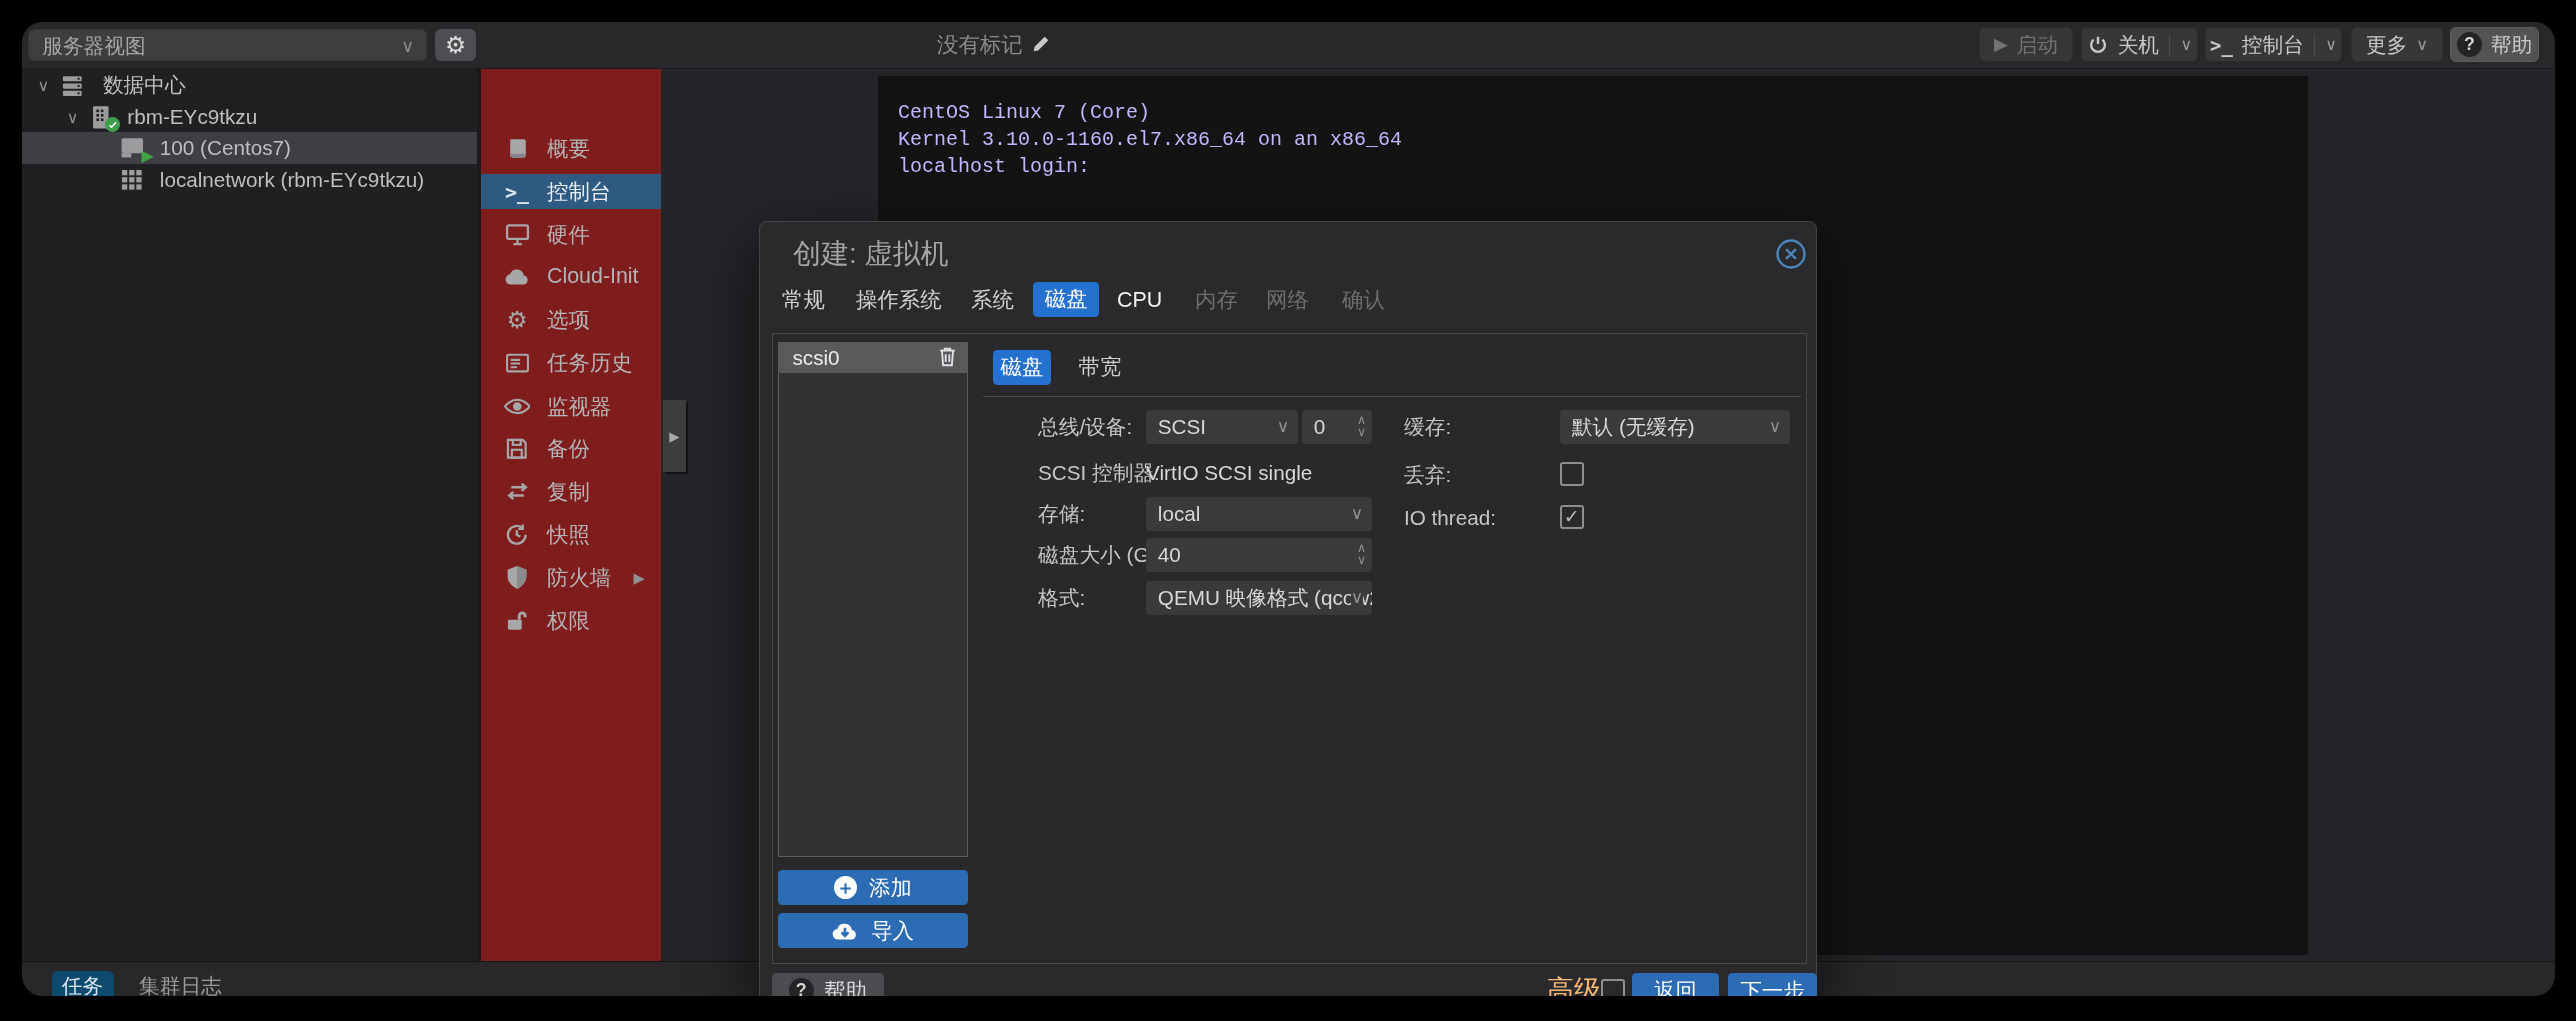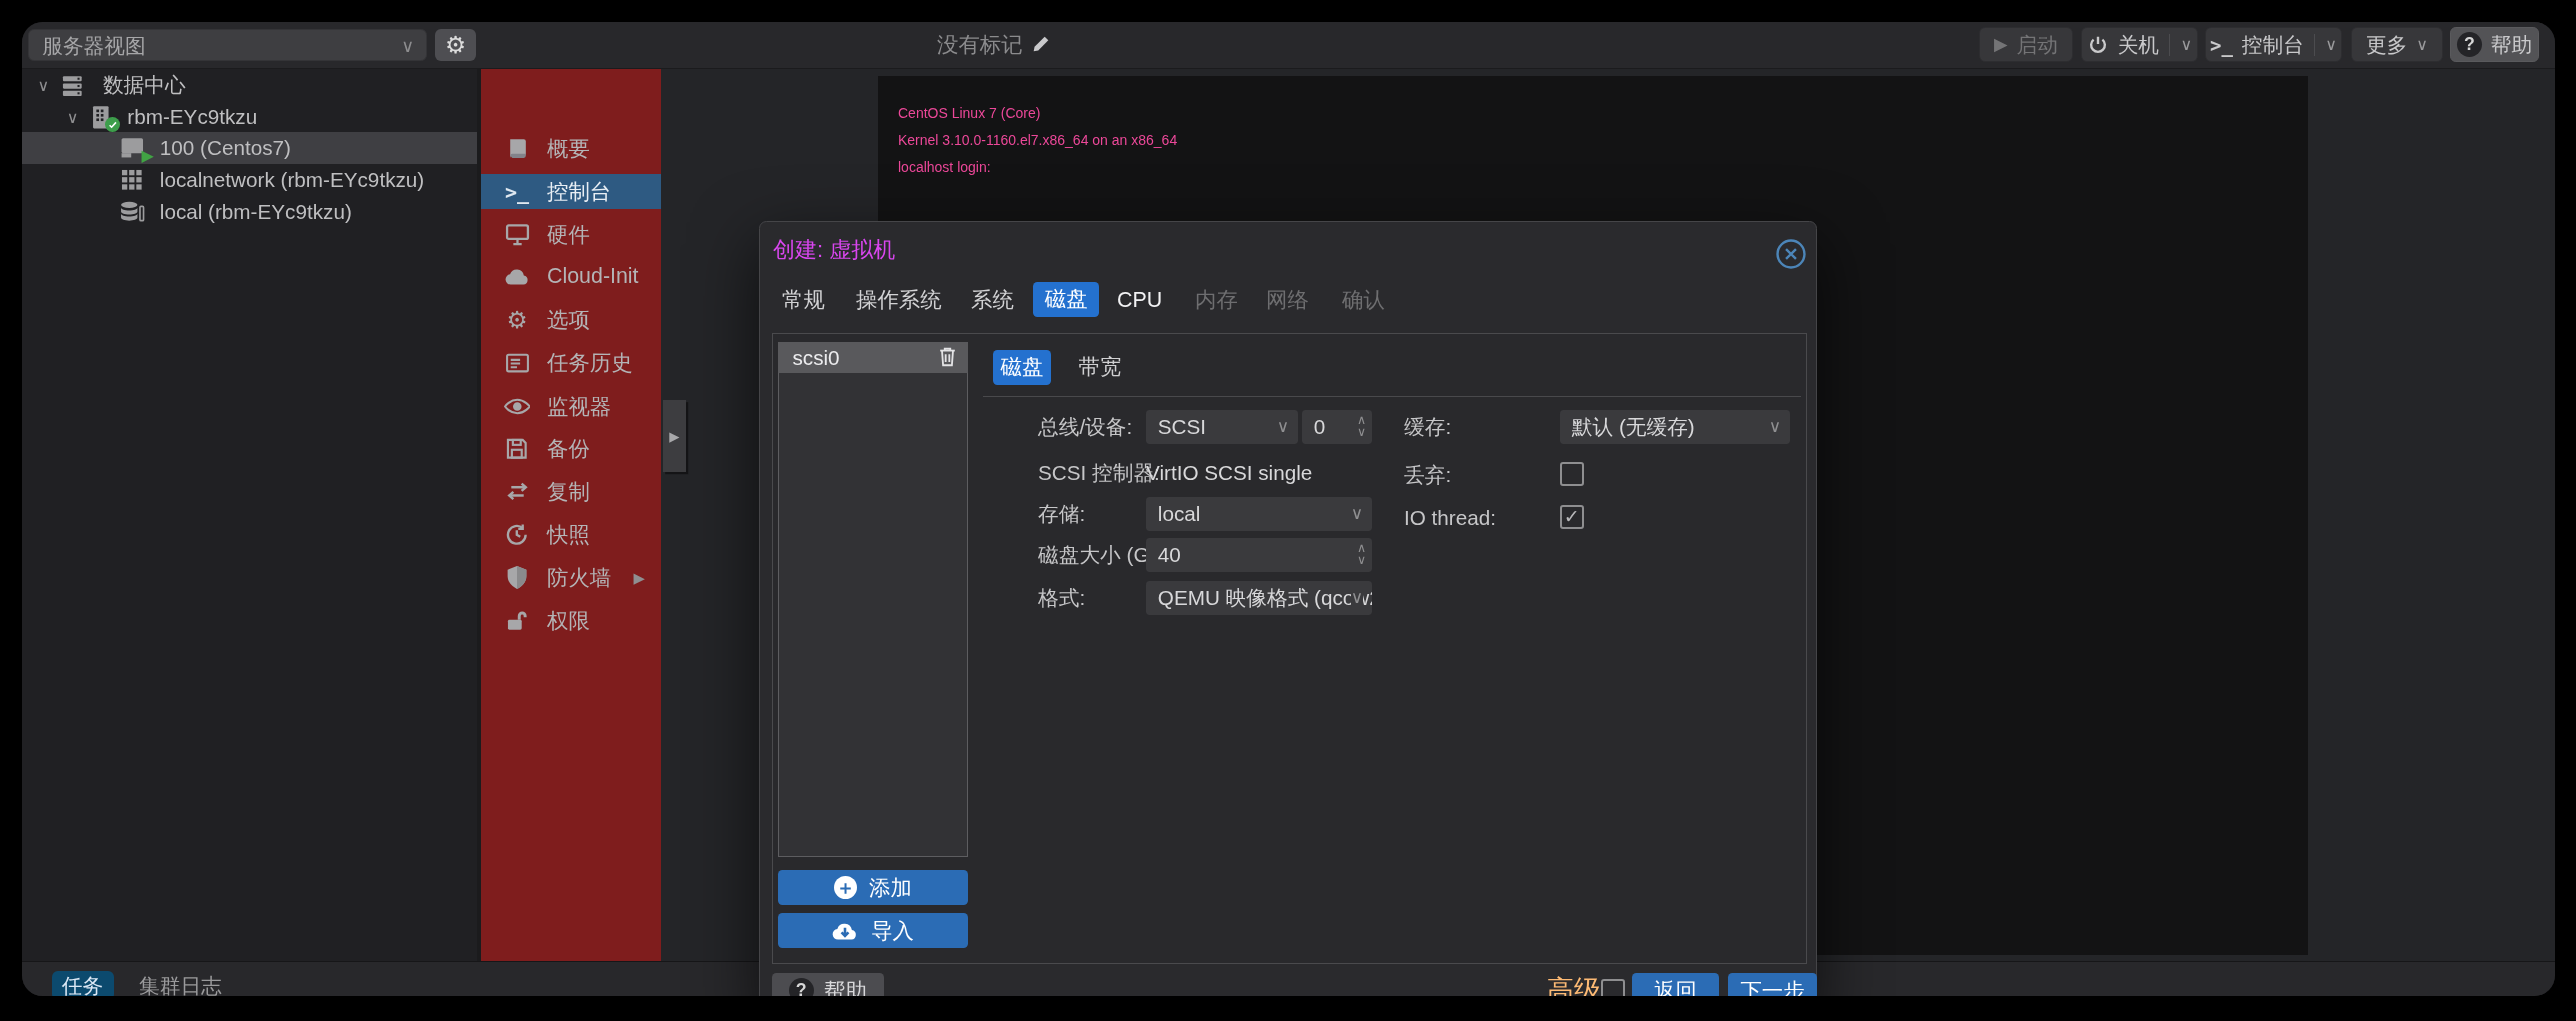--- a/index.html
+++ b/index.html
@@ -38,32 +38,32 @@
   .mitem{position:absolute;left:0;width:180px;height:35px;display:flex;align-items:center;gap:16px;
     padding-left:22px;box-sizing:border-box;color:#b4b4b6;font-size:21.4px;white-space:nowrap;}
   .mitem .mico{flex:0 0 28px;text-align:center;color:#a7a7a9;display:flex;justify-content:center;}
   .mitem.selected{background:#2e5a82;color:#e8eef4;}
   .mitem.selected .mico{color:#dfe8f0;}
   .submenu-arrow{position:absolute;right:16px;color:#8f8f91;font-size:14.8px;}
   
   .console-area{position:absolute;left:639px;top:47px;width:1894px;height:892px;background:#242528;}
   .console-canvas{position:absolute;left:217px;top:7.4px;width:1430px;height:879px;background:#131314;
     padding:24px 0 0 20px;box-sizing:border-box;}
-  .console-canvas div{font-family:Liberation Sans, sans-serif;font-size:14px;line-height:26.6px;color:#ec4899;white-space:pre;}
+  .console-canvas div{font-family:Liberation Mono, monospace;font-size:20px;line-height:26.6px;color:#c4b5fd;white-space:pre;}
   .collapse-handle{position:absolute;left:1.5px;top:331px;width:23.6px;height:72px;background:#3d3d40;
     box-shadow:2.2px 2.2px 0 #141416;display:flex;align-items:center;justify-content:center;color:#a8a8aa;font-size:13.3px;}
   
   .statusbar{position:absolute;left:0;top:939px;width:100%;height:35px;background:#28282b;border-top:1.5px solid #161618;box-sizing:border-box;}
   .tasks-btn{position:absolute;left:29.5px;top:8.9px;width:62px;height:29.5px;background:#0c4a6e;border-radius:5.9px;
     color:#dce8f5;font-size:20.7px;text-align:center;line-height:29.5px;}
   .clusterlog{position:absolute;left:117px;top:8.9px;height:29.5px;line-height:29.5px;color:#9a9a9c;font-size:20.7px;}
   
   .dialog{position:absolute;left:737px;top:199px;width:1058px;height:797px;background:#2a2a2d;
     border:0.7px solid #454548;border-radius:7.4px;box-shadow:0 22px 66px rgba(0,0,0,0.65);box-sizing:border-box;}
-  .dlg-title{position:absolute;left:13px;top:13.3px;font-size:22px;color:#d946ef;}
+  .dlg-title{position:absolute;left:33px;top:13.3px;font-size:28px;color:#a3a3a3;}
   .dlg-close{position:absolute;left:1014px;top:14.8px;width:34px;height:34px;color:#4c85b8;}
   .dtab{position:absolute;top:58px;height:40px;line-height:40px;font-size:21.4px;color:#d2d2d4;}
   .dtab.disabled{color:#6e6e70;}
   .dtab.bright{color:#f2f2f4;}
   .dtab-active{position:absolute;top:60px;height:35px;line-height:35px;padding:0 11.8px;background:#2471cf;
     border-radius:4.4px;color:#fff;font-size:21.4px;}
   .content-panel{position:absolute;left:11.8px;top:111px;width:1035px;height:631px;background:#29292c;
     border:0.7px solid #4a4a4d;box-sizing:border-box;}
   .disk-list{position:absolute;left:17.7px;top:120px;width:190px;height:515px;background:#323235;border:0.7px solid #5d5d60;box-sizing:border-box;}
   .disk-item{position:absolute;left:17.7px;top:120px;width:190px;height:31px;background:#59595c;color:#ececee;
@@ -196,32 +196,20 @@
                 <rect x="9.3" y="9.3" width="5.4" height="5.4"></rect>
                 <rect x="16.6" y="9.3" width="5.4" height="5.4"></rect>
                 <rect x="2" y="16.6" width="5.4" height="5.4"></rect>
                 <rect x="9.3" y="16.6" width="5.4" height="5.4"></rect>
                 <rect x="16.6" y="16.6" width="5.4" height="5.4"></rect>
               </g>
             </svg>
       </span>
       <span style="margin-left:11.8px;">localnetwork (rbm-EYc9tkzu)</span>
     </div>
-    <div class="tree-row" style="top:127px;">
-      <span class="tico" style="margin-left:94px;">
-        <svg width="26.6" height="25" viewBox="0 0 26 24" fill="#9c9c9e">
-              <ellipse cx="10" cy="4.5" rx="8" ry="3"></ellipse>
-              <path d="M2 4.5v5c0 1.7 3.6 3 8 3s8-1.3 8-3v-5z" opacity="0"></path>
-              <path d="M2 7c0 1.7 3.6 3 8 3s8-1.3 8-3v4c0 1.7-3.6 3-8 3s-8-1.3-8-3z"></path>
-              <path d="M2 13c0 1.7 3.6 3 8 3s8-1.3 8-3v4c0 1.7-3.6 3-8 3s-8-1.3-8-3z"></path>
-              <rect x="20.5" y="6" width="3.5" height="14" rx="1" fill="none" stroke="#9c9c9e" stroke-width="1.6"></rect>
-            </svg>
-      </span>
-      <span style="margin-left:11.8px;">local (rbm-EYc9tkzu)</span>
-    </div>
   </div>
 
   <div class="menu-panel">
     <div class="mitem" style="top:62px;">
       <span class="mico">
             <svg width="25" height="25" viewBox="0 0 24 24" fill="#a7a7a9">
               <path d="M5 3h13a2 2 0 0 1 2 2v12a2 2 0 0 1-2 2H7a2 2 0 0 0-2 2V3z"></path>
               <path d="M5 19a2 2 0 0 1 2-2h13v2a2 2 0 0 1-2 2H7" fill="#83838a"></path>
             </svg>
           </span>

